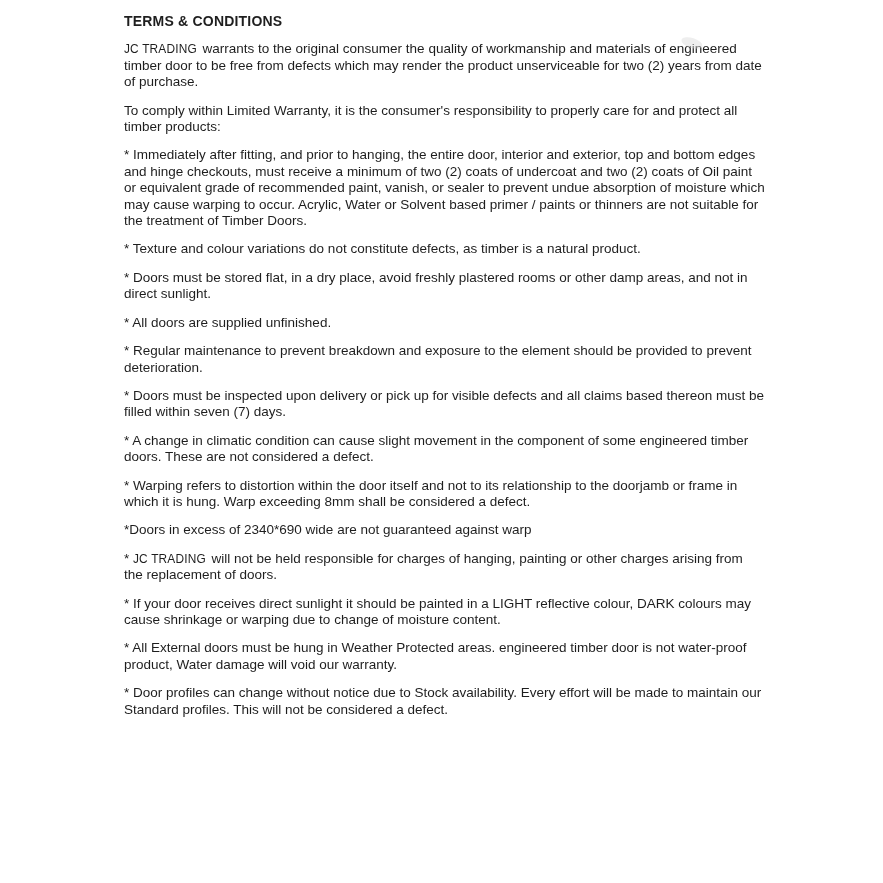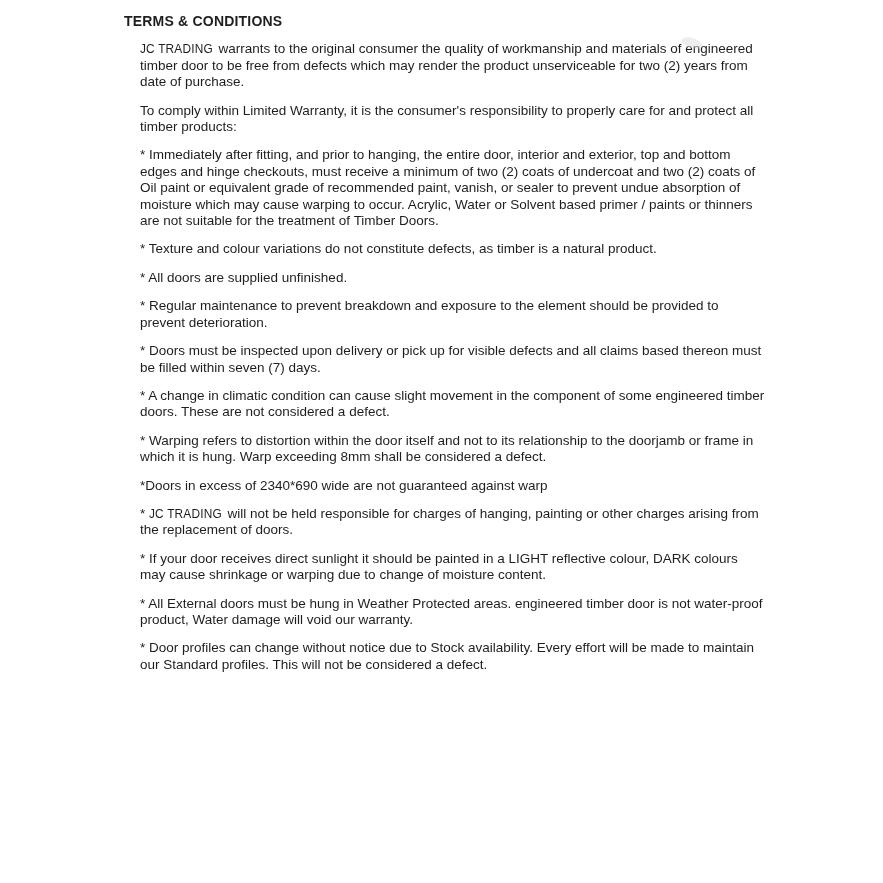--- a/index.html
+++ b/index.html
@@ -25,21 +25,21 @@
     font-weight: bold;
     margin: 0 0 12px 0;
     letter-spacing: 0.2px;
   }
   .section-heading {
     font-size: 14px;
     font-weight: bold;
     margin: 0 0 11px 0;
   }
   .para {
-    margin: 0 0 12px 16px;
+    margin: 0 0 12px 0;
     max-width: 645px;
   }
   .para.last {
     margin-bottom: 0;
   }
   .brand {
     display: inline-block;
     transform: scaleX(0.88);
     transform-origin: left center;
     letter-spacing: 0.2px;
@@ -68,20 +68,21 @@
 
   <h1 class="doc-title">TERMS &amp; CONDITIONS</h1>
 
 
   <p class="para"><span class="brand">JC TRADING</span><span> warrants to the original consumer the quality of workmanship and materials of engineered timber door to be free from defects which may render the product unserviceable for two (2) years from date of purchase.</span></p>
 
   <p class="para">To comply within Limited Warranty, it is the consumer's responsibility to properly care for and protect all timber products:</p>
 
   <p class="para">* Immediately after fitting, and prior to hanging, the entire door, interior and exterior, top and bottom edges and hinge checkouts, must receive a minimum of two (2) coats of undercoat and two (2) coats of Oil paint or equivalent grade of recommended paint, vanish, or sealer to prevent undue absorption of moisture which may cause warping to occur. Acrylic, Water or Solvent based primer / paints or thinners are not suitable for the treatment of Timber Doors.</p>
   <p class="para">* Texture and colour variations do not constitute defects, as timber is a natural product.</p>
+  <p class="para">* Doors must be stored flat, in a dry place, avoid freshly plastered rooms or other damp areas, and not in direct sunlight.</p>
   <p class="para">* All doors are supplied unfinished.</p>
   <p class="para">* Regular maintenance to prevent breakdown and exposure to the element should be provided to prevent deterioration.</p>
   <p class="para">* Doors must be inspected upon delivery or pick up for visible defects and all claims based thereon must be filled within seven (7) days.</p>
   <p class="para">* A change in climatic condition can cause slight movement in the component of some engineered timber doors. These are not considered a defect.</p>
   <p class="para">* Warping refers to distortion within the door itself and not to its relationship to the doorjamb or frame in which it is hung. Warp exceeding 8mm shall be considered a defect.</p>
   <p class="para">*Doors in excess of 2340*690 wide are not guaranteed against warp</p>
 
   <p class="para"><span>* </span><span class="brand">JC TRADING</span><span> will not be held responsible for charges of hanging, painting or other charges arising from the replacement of doors.</span></p>
 
   <p class="para">* If your door receives direct sunlight it should be painted in a LIGHT reflective colour, DARK colours may cause shrinkage or warping due to change of moisture content.</p>

